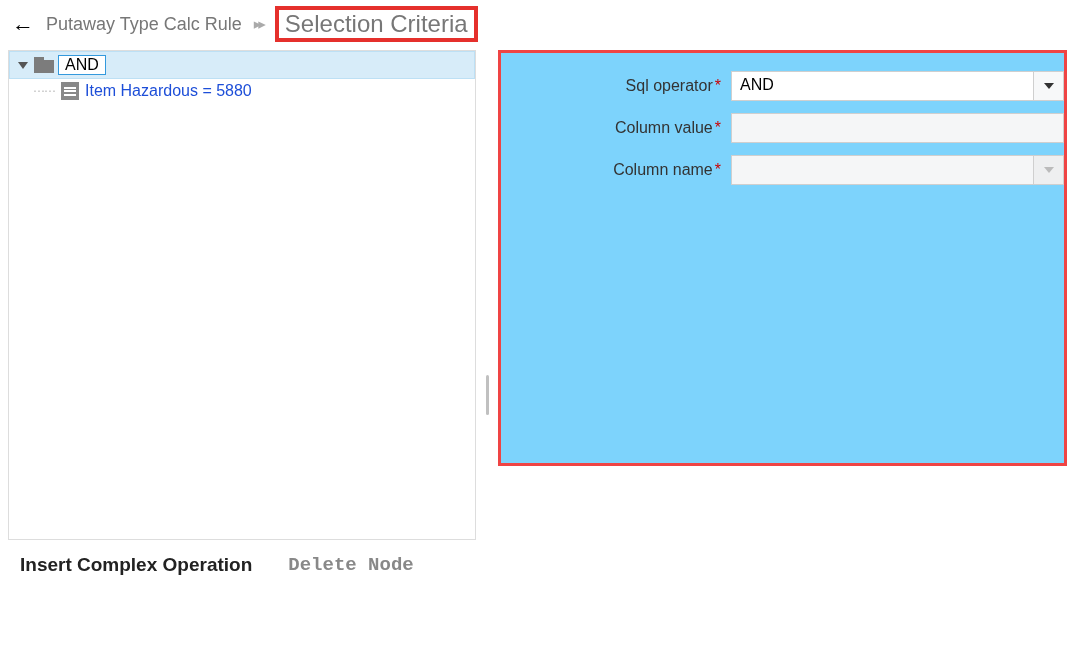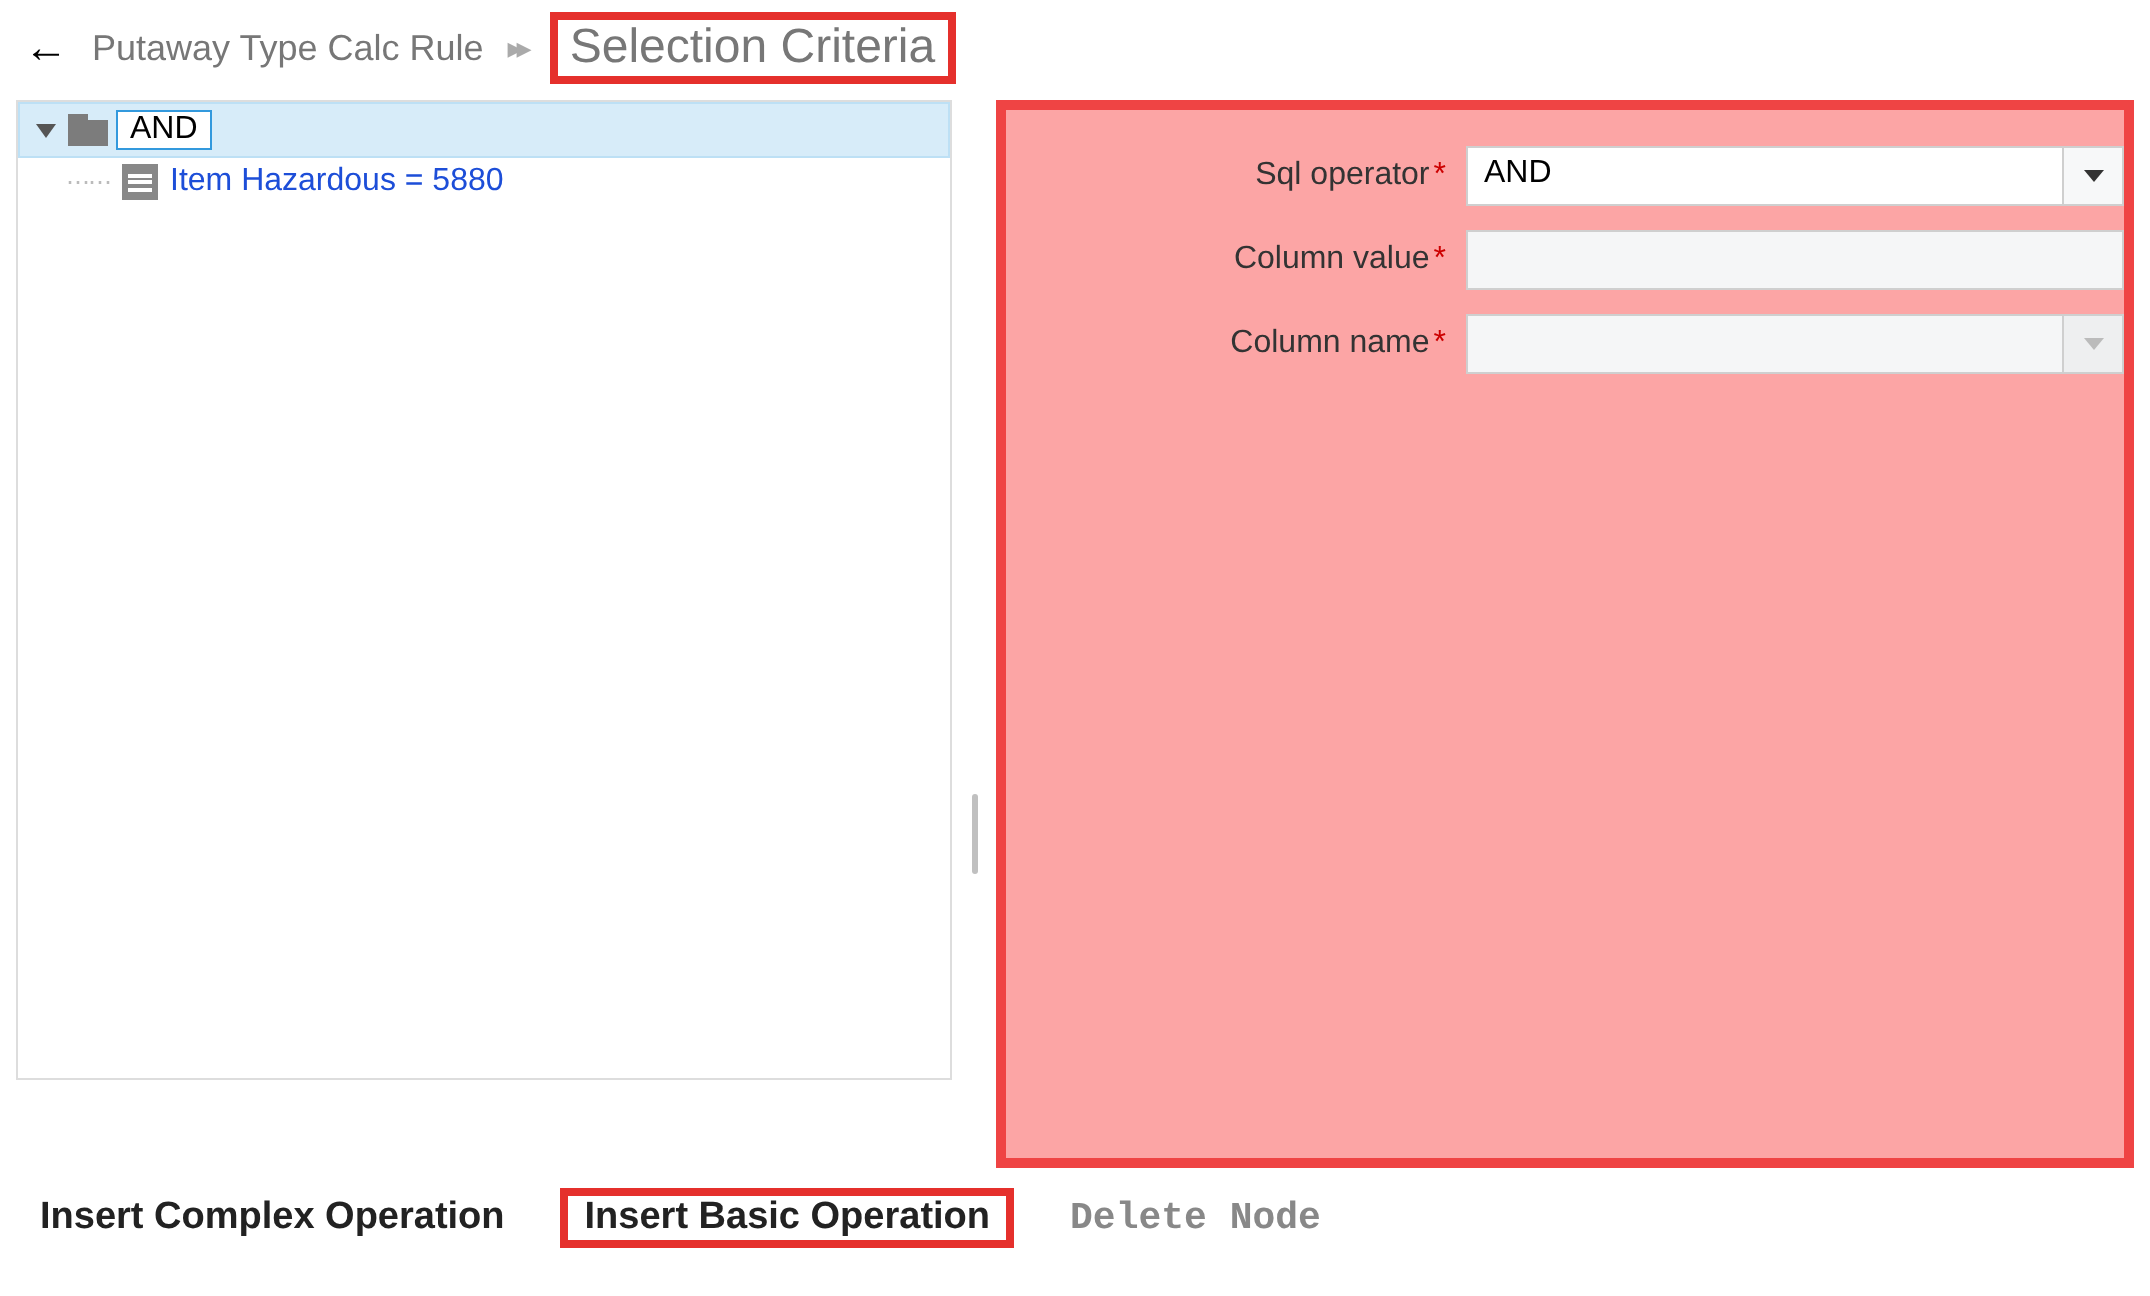--- a/index.html
+++ b/index.html
@@ -144,23 +144,23 @@
     }
     .divider-handle div {
       width: 3px;
       height: 40px;
       background: #c0c0c0;
       border-radius: 2px;
       margin-top: 200px;
     }
     .form-panel {
       flex: 1;
-      height: 534px;
-      border: 5px solid #ef4444;
-      background: #fca5a5;
+      height: 416px;
+      border: 3px solid #ef4444;
+      background: #7dd3fc;
       padding: 18px 0 0 0;
     }
     .form-row {
       display: flex;
       align-items: center;
       margin-bottom: 12px;
     }
     .form-label {
       width: 230px;
       text-align: right;
@@ -312,17 +312,14 @@
             <span class="combo-caret light"></span>
           </div>
         </div>
       </div>
     </div>
   </div>
 </div>
 
 <div class="footer-bar">
   <span class="footer-btn">Insert Complex Operation</span>
-  <span class="highlight-red">
-    <span class="footer-btn">Insert Basic Operation</span>
-  </span>
   <span class="footer-btn disabled">Delete Node</span>
 </div>
 
 </body></html>

